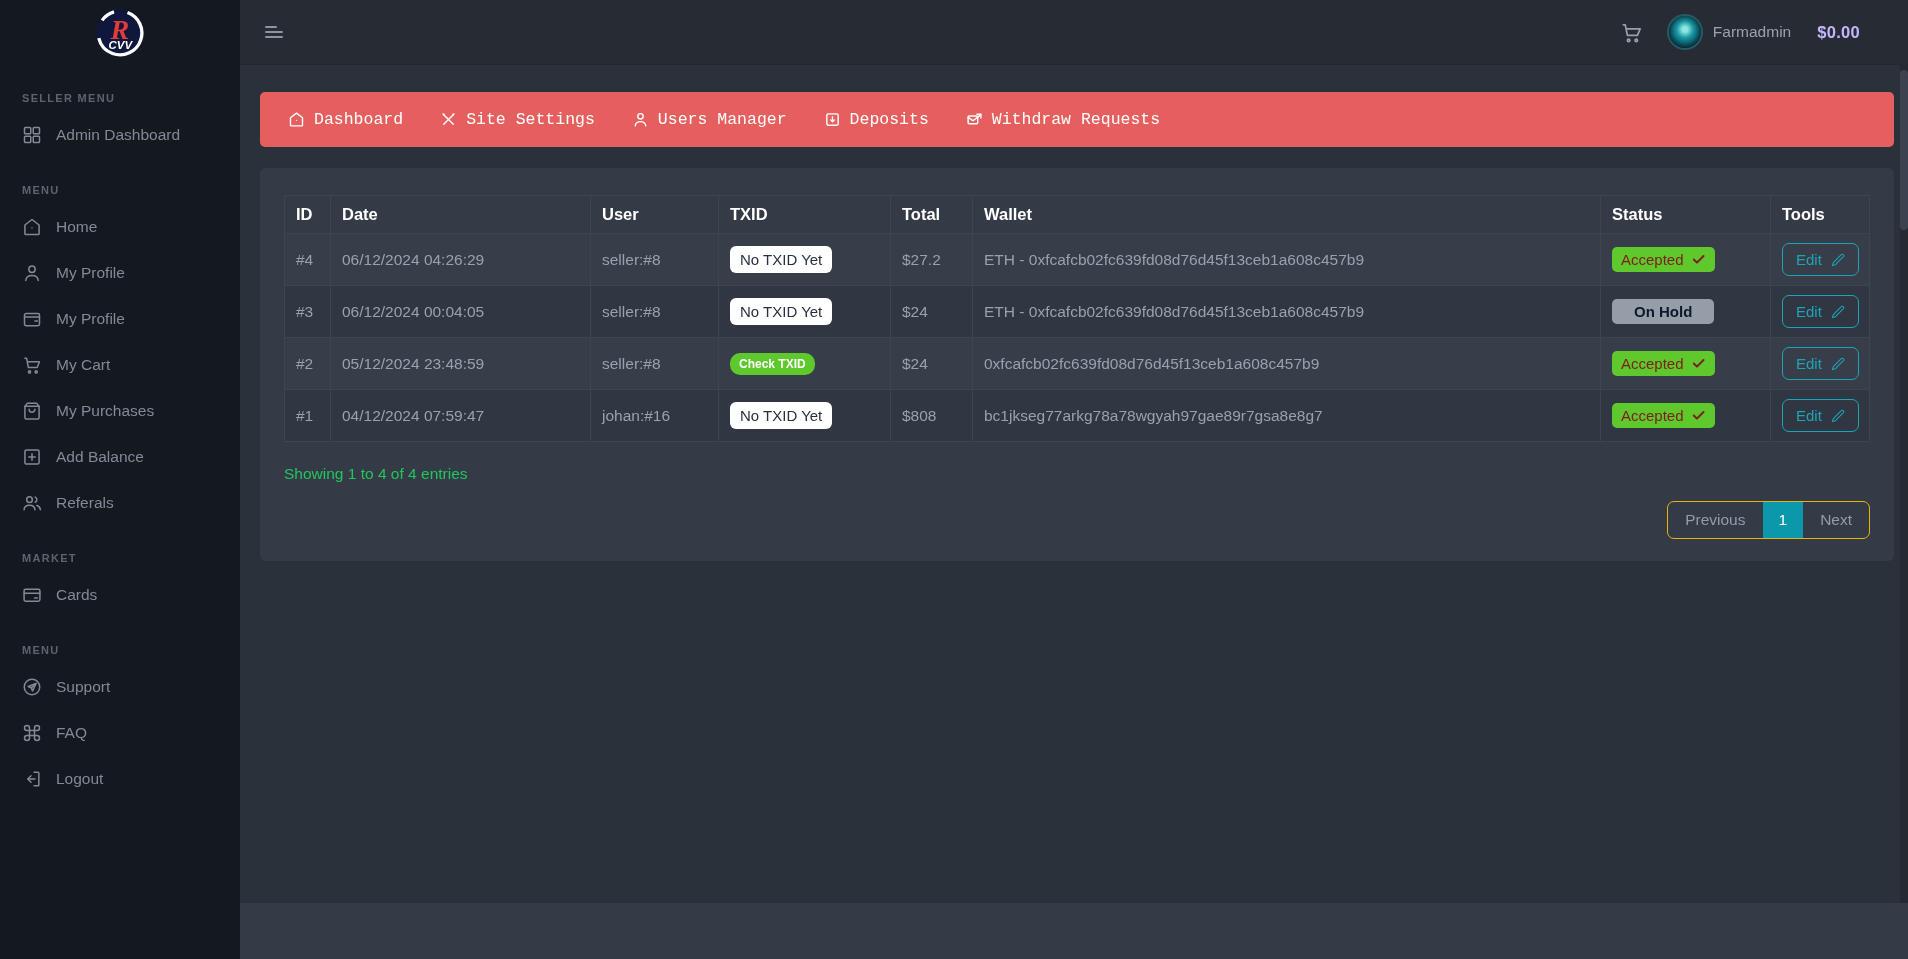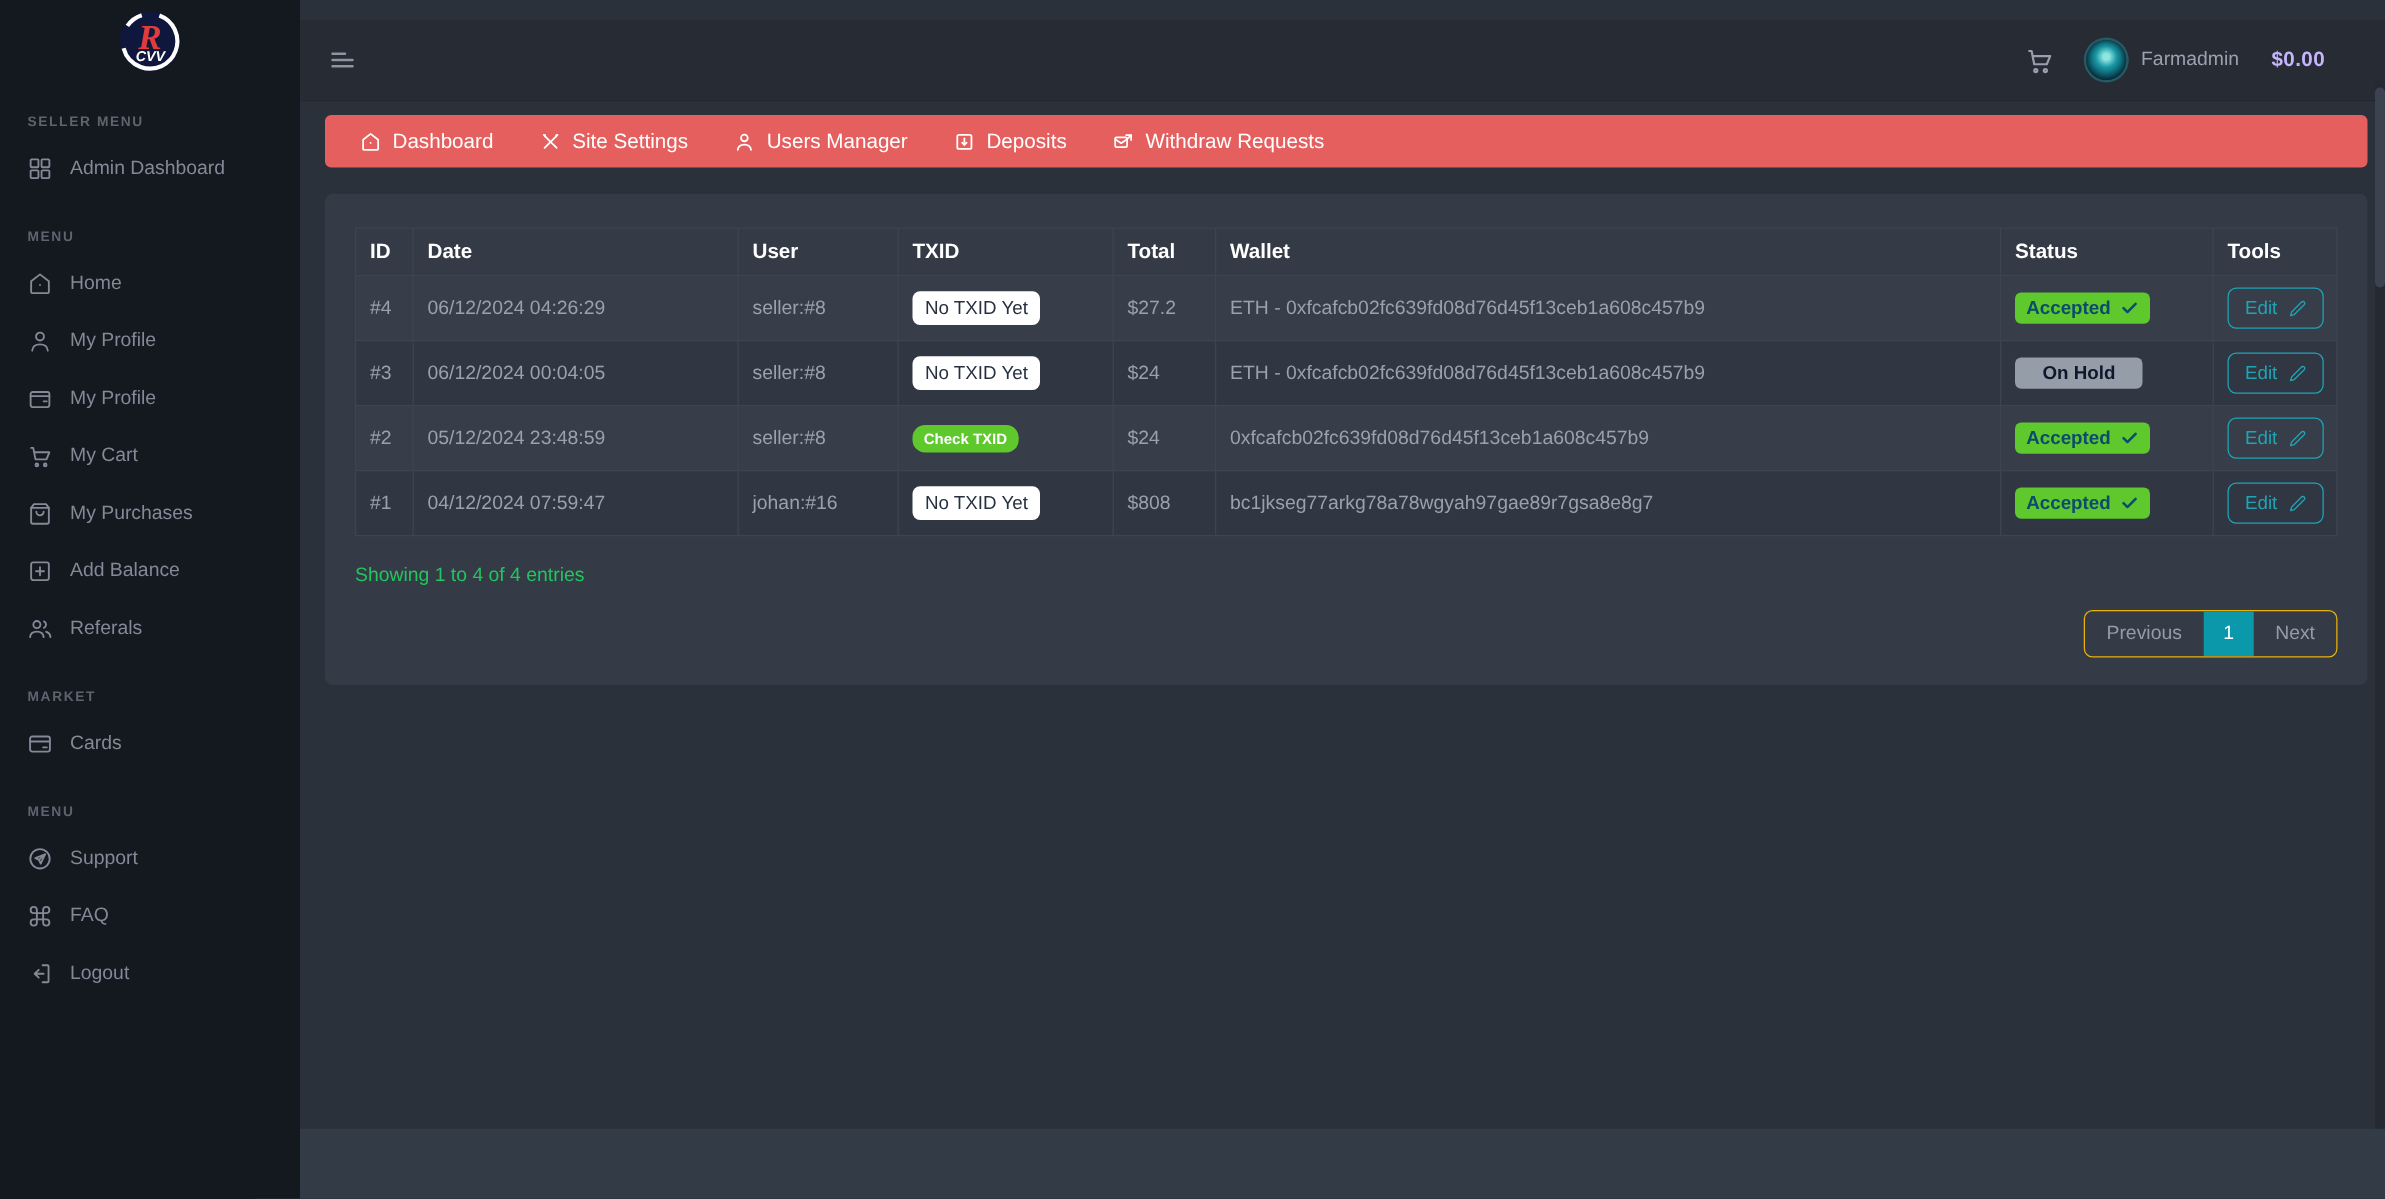--- a/index.html
+++ b/index.html
@@ -22,40 +22,40 @@
     letter-spacing:1.3px; color:#5c6470;
   }
   .side-item {
     display:flex; align-items:center; gap:14px;
     padding:13px 22px; color:#828a97; font-size:15.5px; cursor:pointer;
     white-space:nowrap;
   }
   .side-item svg { flex:0 0 auto; }
   
   .topbar {
-    position:absolute; left:240px; top:16px; width:1668px; height:64px;
+    position:absolute; left:240px; top:0; width:1668px; height:64px;
     background:#262b34; display:flex; align-items:center;
     padding:0 48px 0 22px; box-shadow:0 1px 0 rgba(0,0,0,.18); z-index:4;
   }
   .menu-btn { color:#8d95a2; background:none; border:none; cursor:pointer; display:flex; }
   .topbar-right { margin-left:auto; display:flex; align-items:center; gap:26px; }
   .cart-btn { color:#98a0ad; background:none; border:none; cursor:pointer; display:flex; }
   .user-chip { display:flex; align-items:center; gap:12px; cursor:pointer; }
   .avatar {
     width:32px; height:32px; border-radius:50%;
     background: radial-gradient(circle at 50% 42%, #8fe6e0 0 10%, #1a98a4 34%, #0d6172 58%, #0a3140 82%, #0a2735 100%);
     box-shadow: 0 0 0 2px rgba(42,178,196,.35), inset 0 0 6px rgba(0,0,0,.6);
   }
   .username { color:#9aa2af; font-size:15.5px; }
   .balance { color:#c4b5fd; font-size:16.5px; font-weight:600; letter-spacing:.3px; }
   
   .main { position:absolute; left:240px; top:64px; width:1668px; padding:28px 14px 0 20px; }
   .navbar {
-    height:42px; background:var(--accent-red,#e65f5f); border-radius:5px;
-    display:flex; align-items:center; padding:0 28px; gap:37px;
+    height:55px; background:var(--accent-red,#e65f5f); border-radius:5px;
+    display:flex; align-items:center; padding:0 28px; gap:37px;font-family:Liberation Mono, monospace;
   }
   .nav-item {
     display:flex; align-items:center; gap:9px; color:#ffffff;
     font-size:16.5px; cursor:pointer; white-space:nowrap;
   }
   
   .card {
     margin-top:21px; background:#343b46; border-radius:6px;
     padding:27px 24px 22px;
   }
@@ -74,22 +74,22 @@
   .pill-white {
     display:inline-block; background:#ffffff; color:#283040;
     font-size:15px; padding:5px 10px; border-radius:6px;
   }
   .pill-check {
     display:inline-block; background:var(--accent-green,#5ec82d); color:#fff;
     font-size:12px; font-weight:bold; padding:4px 9px; border-radius:10px; cursor:pointer;
   }
   .badge-green {
     display:inline-flex; align-items:center; gap:7px;
-    background:var(--accent-green,#5ec82d); color:#0c4a6e;
-    font-size:15px; font-weight:bold; padding:4px 9px; border-radius:5px;
+    background:var(--accent-green,#5ec82d); color:#7f1d1d;
+    font-size:15px; font-weight:normal; padding:4px 9px; border-radius:5px;
   }
   .badge-gray {
     display:inline-block; background:var(--badge-gray,#959da9); color:#0f172a;
     font-size:15px; font-weight:bold; padding:4px 22px; border-radius:5px;
   }
   .edit-btn {
     display:inline-flex; align-items:center; gap:9px;
     background:transparent; border:1px solid var(--accent-teal,#1fa4b4);
     color:var(--accent-teal,#1fa4b4); font-size:15px; font-family:inherit;
     padding:7px 13px; border-radius:7px; cursor:pointer;

